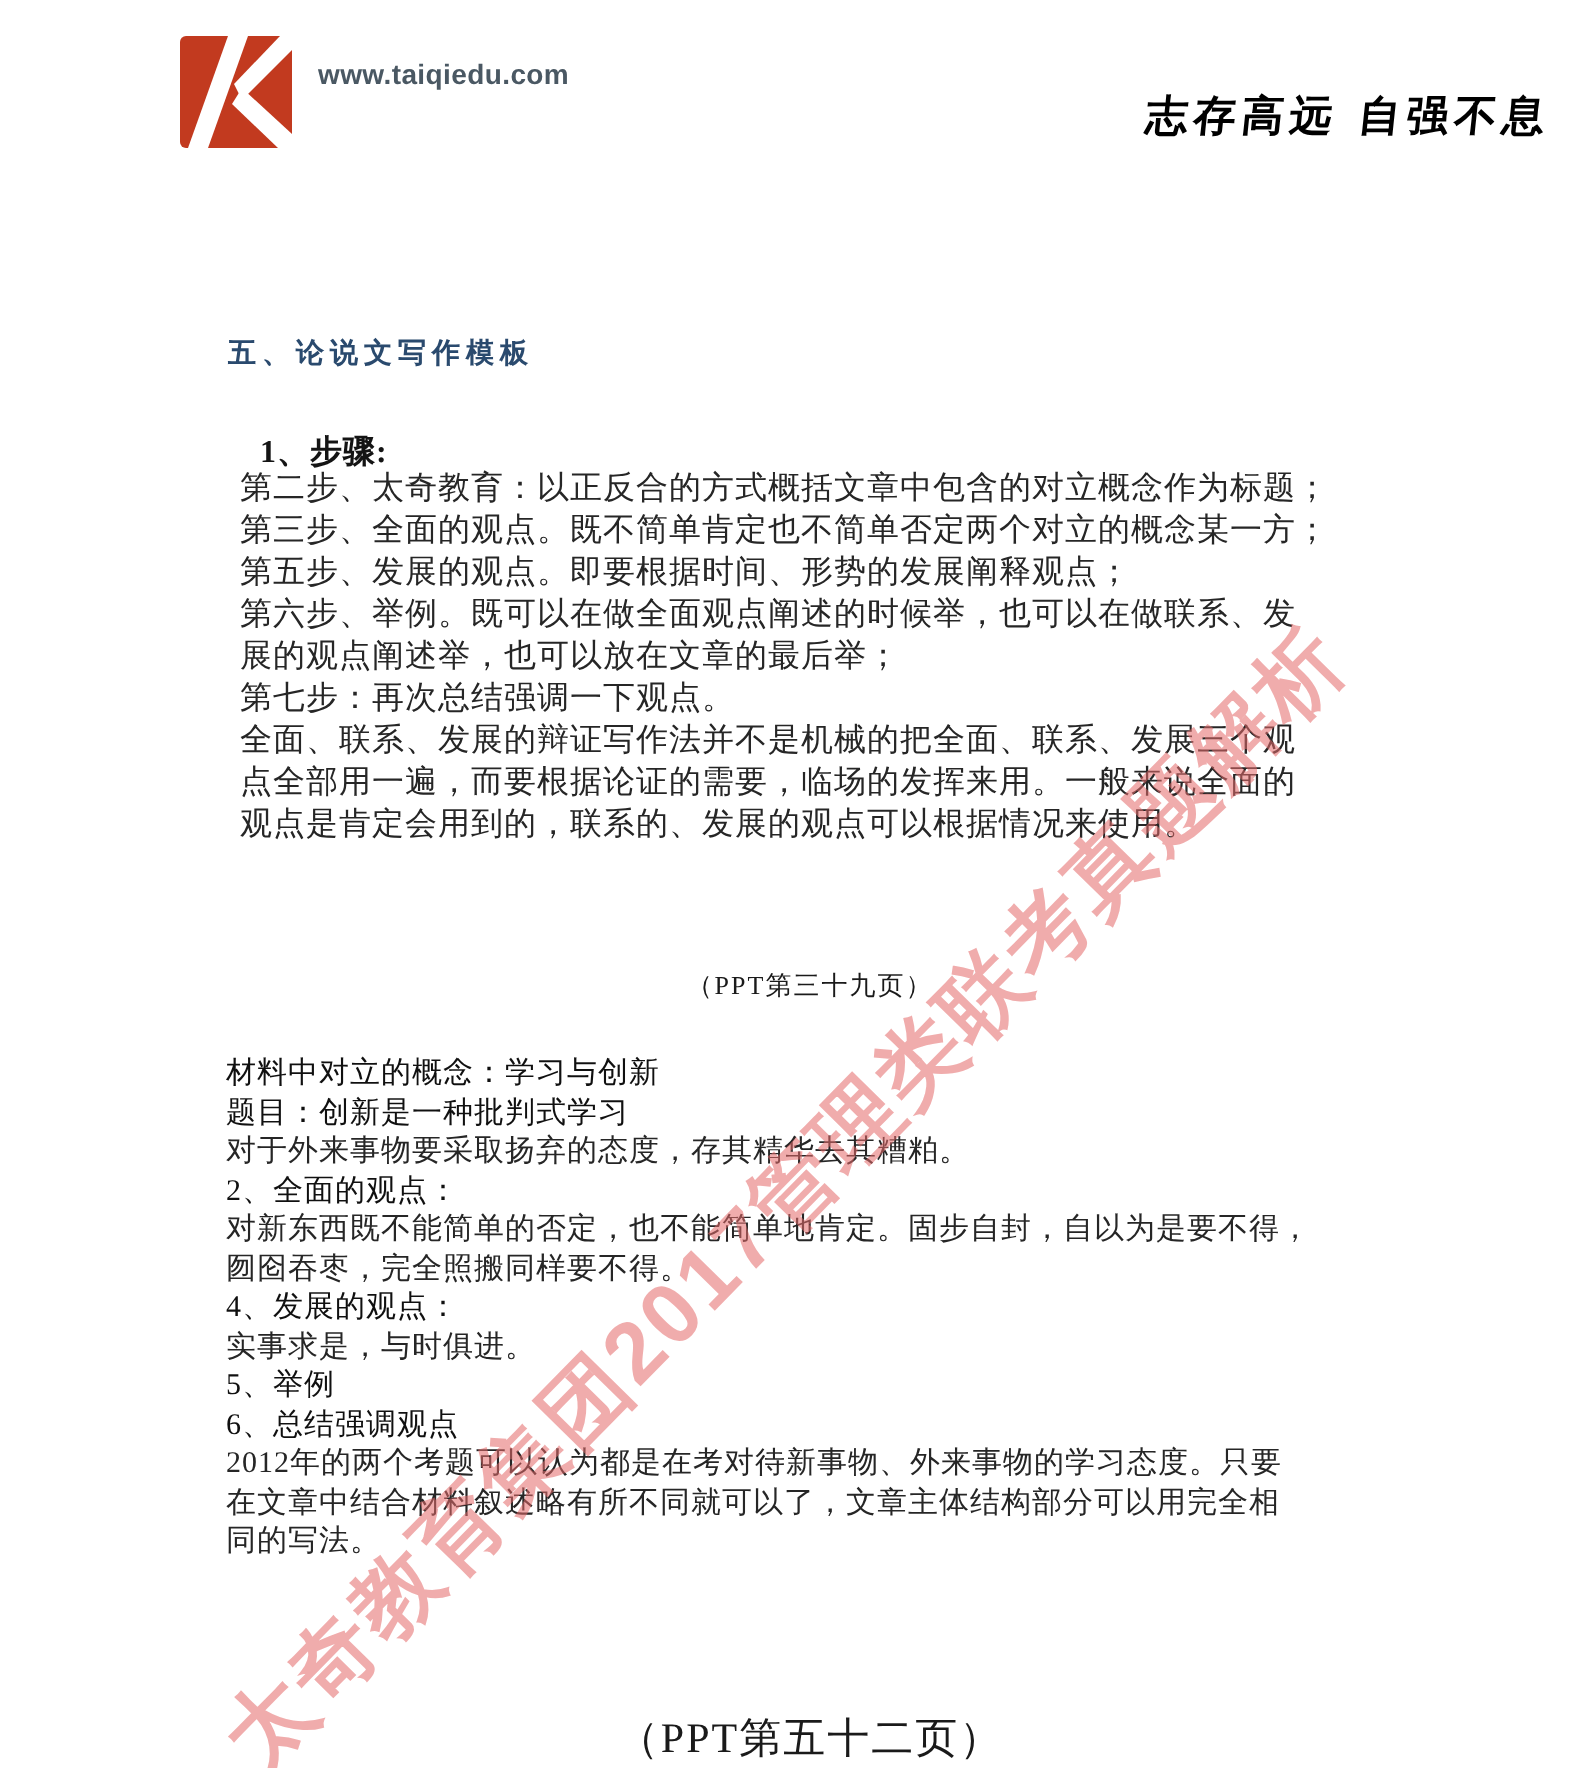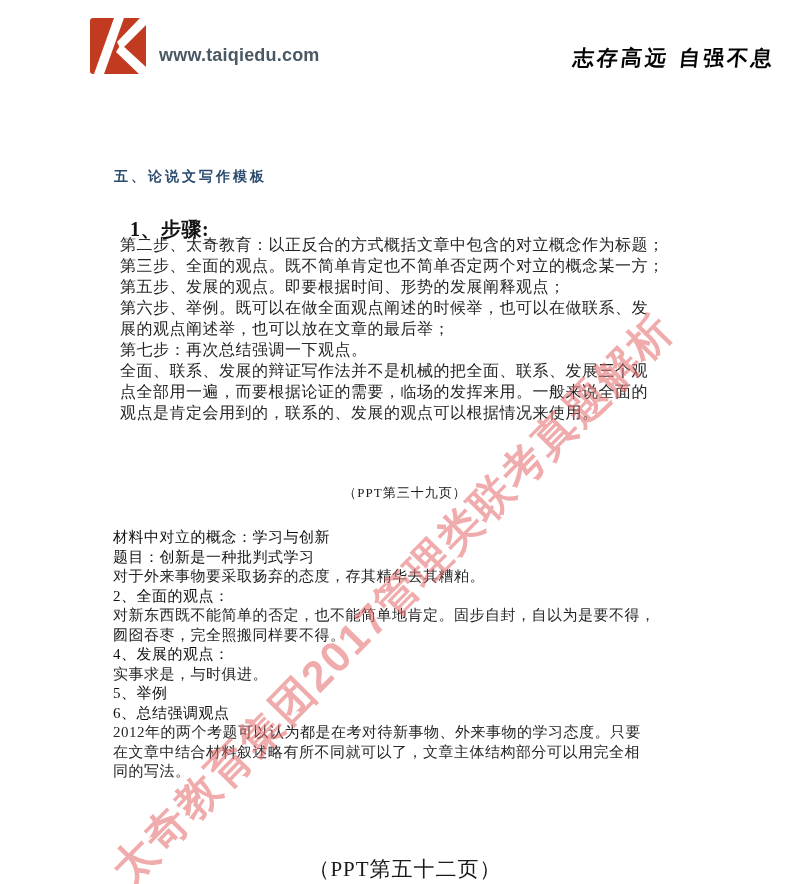--- a/index.html
+++ b/index.html
@@ -17,39 +17,39 @@
   .header { position: absolute; top: 18px; left: 90px; right: 10px; height: 62px; }
   .logo-wrap { display: flex; align-items: flex-start; }
   .logo-mark { width: 56px; height: 56px; display: block; }
   .logo-text { margin-left: 13px; padding-top: 6px; }
   .brand-name {
     font-family: "Liberation Sans", "DejaVu Sans", sans-serif;
     font-size: 25px; font-weight: bold; color: #44525e; letter-spacing: 3px; line-height: 1;
   }
   .brand-site {
     font-family: "Liberation Sans", "DejaVu Sans", sans-serif;
-    font-size: 18px; font-weight: bold; color: #4a5863; margin-top: 21px; letter-spacing: 0.2px;
+    font-size: 14px; font-weight: bold; color: #4a5863; margin-top: 5px; letter-spacing: 0.2px;
   }
   .motto {
     position: absolute; right: 8px; top: 26px;
     font-family: "DejaVu Serif", "Liberation Serif", serif;
     font-size: 21px; font-weight: 900; color: #000;
     letter-spacing: 3px; transform: skewX(-6deg);
     white-space: nowrap;
   }
 
   
   .doc-title {
     position: absolute; top: 168px; left: 114px;
     font-family: "Liberation Sans", "DejaVu Sans", sans-serif;
     font-size: 14px; font-weight: bold; color: #2a4a6e; letter-spacing: 3px;
   }
   .sec1-heading {
     position: absolute; top: 216px; left: 130px;
-    font-size: 20px; font-weight: bold; color: #141414; letter-spacing: 0.5px;
+    font-size: 16px; font-weight: bold; color: #141414; letter-spacing: 0.5px;
   }
   .sec1-body {
     position: absolute; top: 234px; left: 120px; width: 584px;
     font-size: 16px; line-height: 21px; letter-spacing: 0.5px;
     color: #262626;
   }
   .sec1-body .para { white-space: pre-line; }
   .ppt-ref1 {
     position: absolute; top: 484px; left: 113px; width: 584px;
     text-align: center; font-size: 13px; letter-spacing: 1px; color: #1a1a1a;

